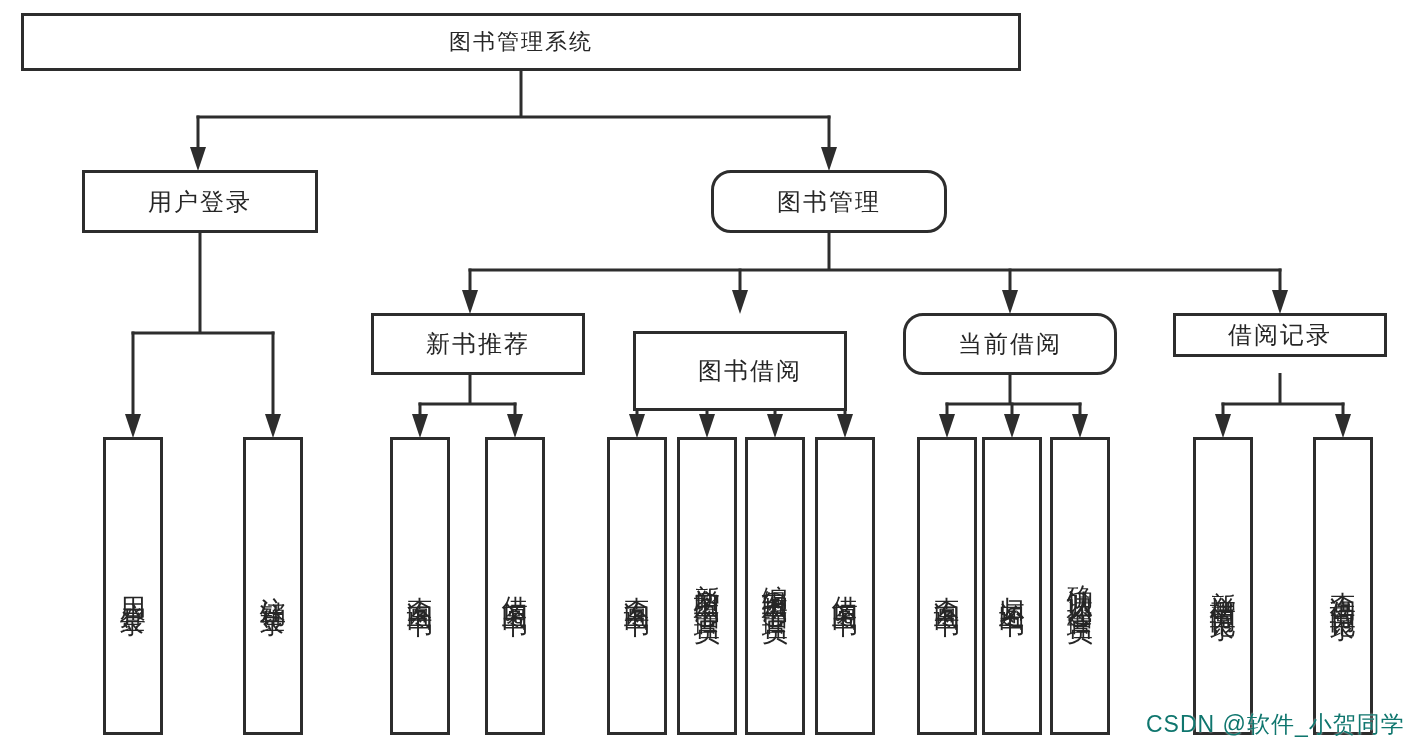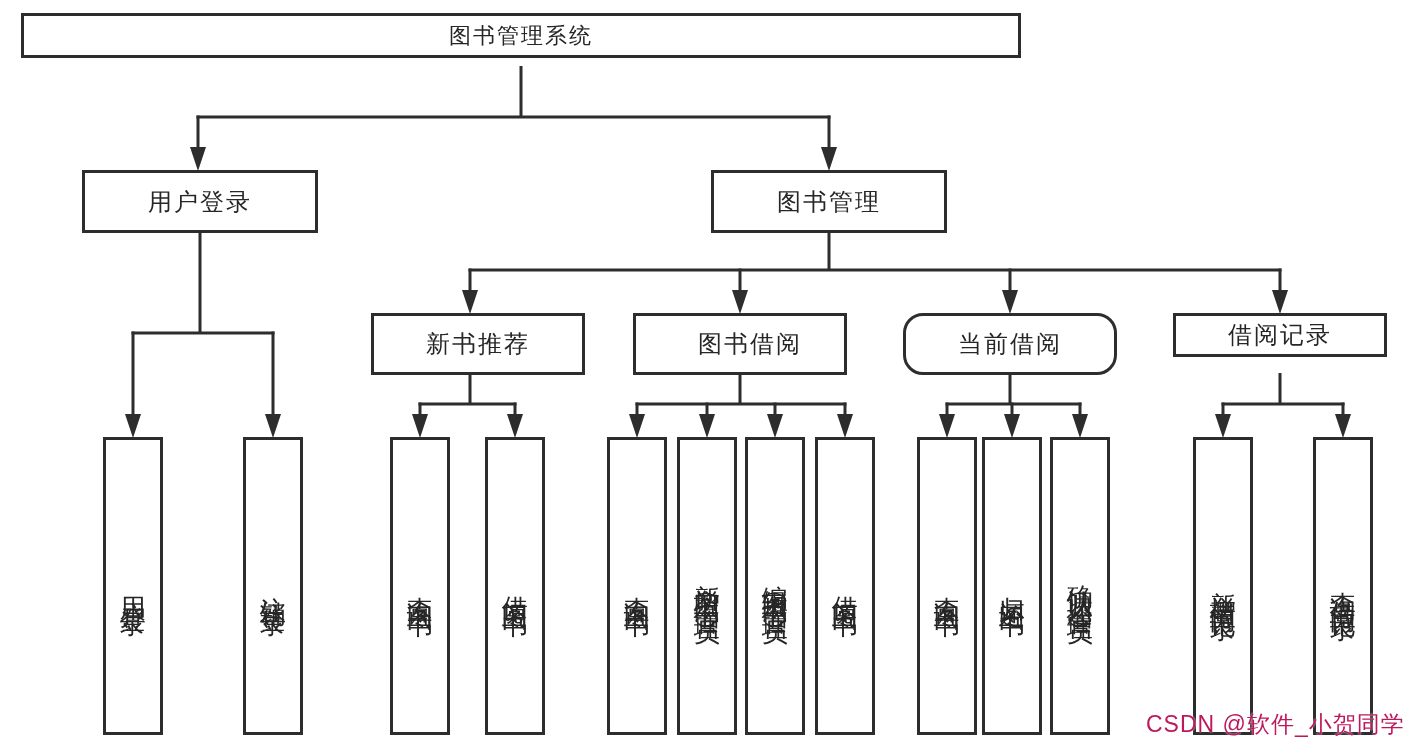--- a/index.html
+++ b/index.html
@@ -35,21 +35,21 @@
     text-orientation:mixed;
     font-size:26px;
     letter-spacing:5px;
     line-height:1.1;
   }
   .watermark{
     position:absolute;
     left:1146px;
     top:709px;
     z-index:3;
-    color:#be185d;
+    color:#0f766e;
     font-size:23px;
     letter-spacing:1px;
     white-space:nowrap;
     text-shadow:0 0 2px #ffffff;
   }
 </style>
 </head>
 <body>
 
 <div class="canvas">
@@ -113,27 +113,27 @@
       <polygon points="767,414 783,414 775,438"></polygon>
       <polygon points="837,414 853,414 845,438"></polygon>
       <polygon points="939,414 955,414 947,438"></polygon>
       <polygon points="1004,414 1020,414 1012,438"></polygon>
       <polygon points="1072,414 1088,414 1080,438"></polygon>
       <polygon points="1215,414 1231,414 1223,438"></polygon>
       <polygon points="1335,414 1351,414 1343,438"></polygon>
     </g>
   </svg>
 
-  <div class="node root-label" style="left:21px;top:13px;width:1000px;height:45px;">图书管理系统</div>
+  <div class="node root-label" style="left:21px;top:13px;width:1000px;height:58px;">图书管理系统</div>
 
   <div class="node h-label" style="left:82px;top:170px;width:236px;height:63px;">用户登录</div>
-  <div class="node h-label" style="left:711px;top:170px;width:236px;height:63px;">图书管理</div>
+  <div class="node h-label" style="left:711px;top:170px;width:236px;height:63px;border-radius:20px;">图书管理</div>
 
   <div class="node h-label" style="left:363px;top:313px;width:214px;height:62px;margin-left:8px;">新书推荐</div>
-  <div class="node h-label" style="left:633px;top:313px;width:214px;height:62px;padding-left:20px;">图书借阅</div>
+  <div class="node h-label" style="left:633px;top:331px;width:214px;height:80px;padding-left:20px;">图书借阅</div>
   <div class="node h-label" style="left:903px;top:313px;width:214px;height:62px;border-radius:20px;">当前借阅</div>
   <div class="node h-label" style="left:1173px;top:313px;width:214px;height:44px;">借阅记录</div>
 
   <div class="node v-node" style="left:103px;top:437px;width:60px;height:298px;">用户登录</div>
   <div class="node v-node" style="left:243px;top:437px;width:60px;height:298px;">注销登录</div>
 
   <div class="node v-node" style="left:390px;top:437px;width:60px;height:298px;">查询图书</div>
   <div class="node v-node" style="left:485px;top:437px;width:60px;height:298px;">借阅图书</div>
 
   <div class="node v-node" style="left:607px;top:437px;width:60px;height:298px;">查询图书</div>

